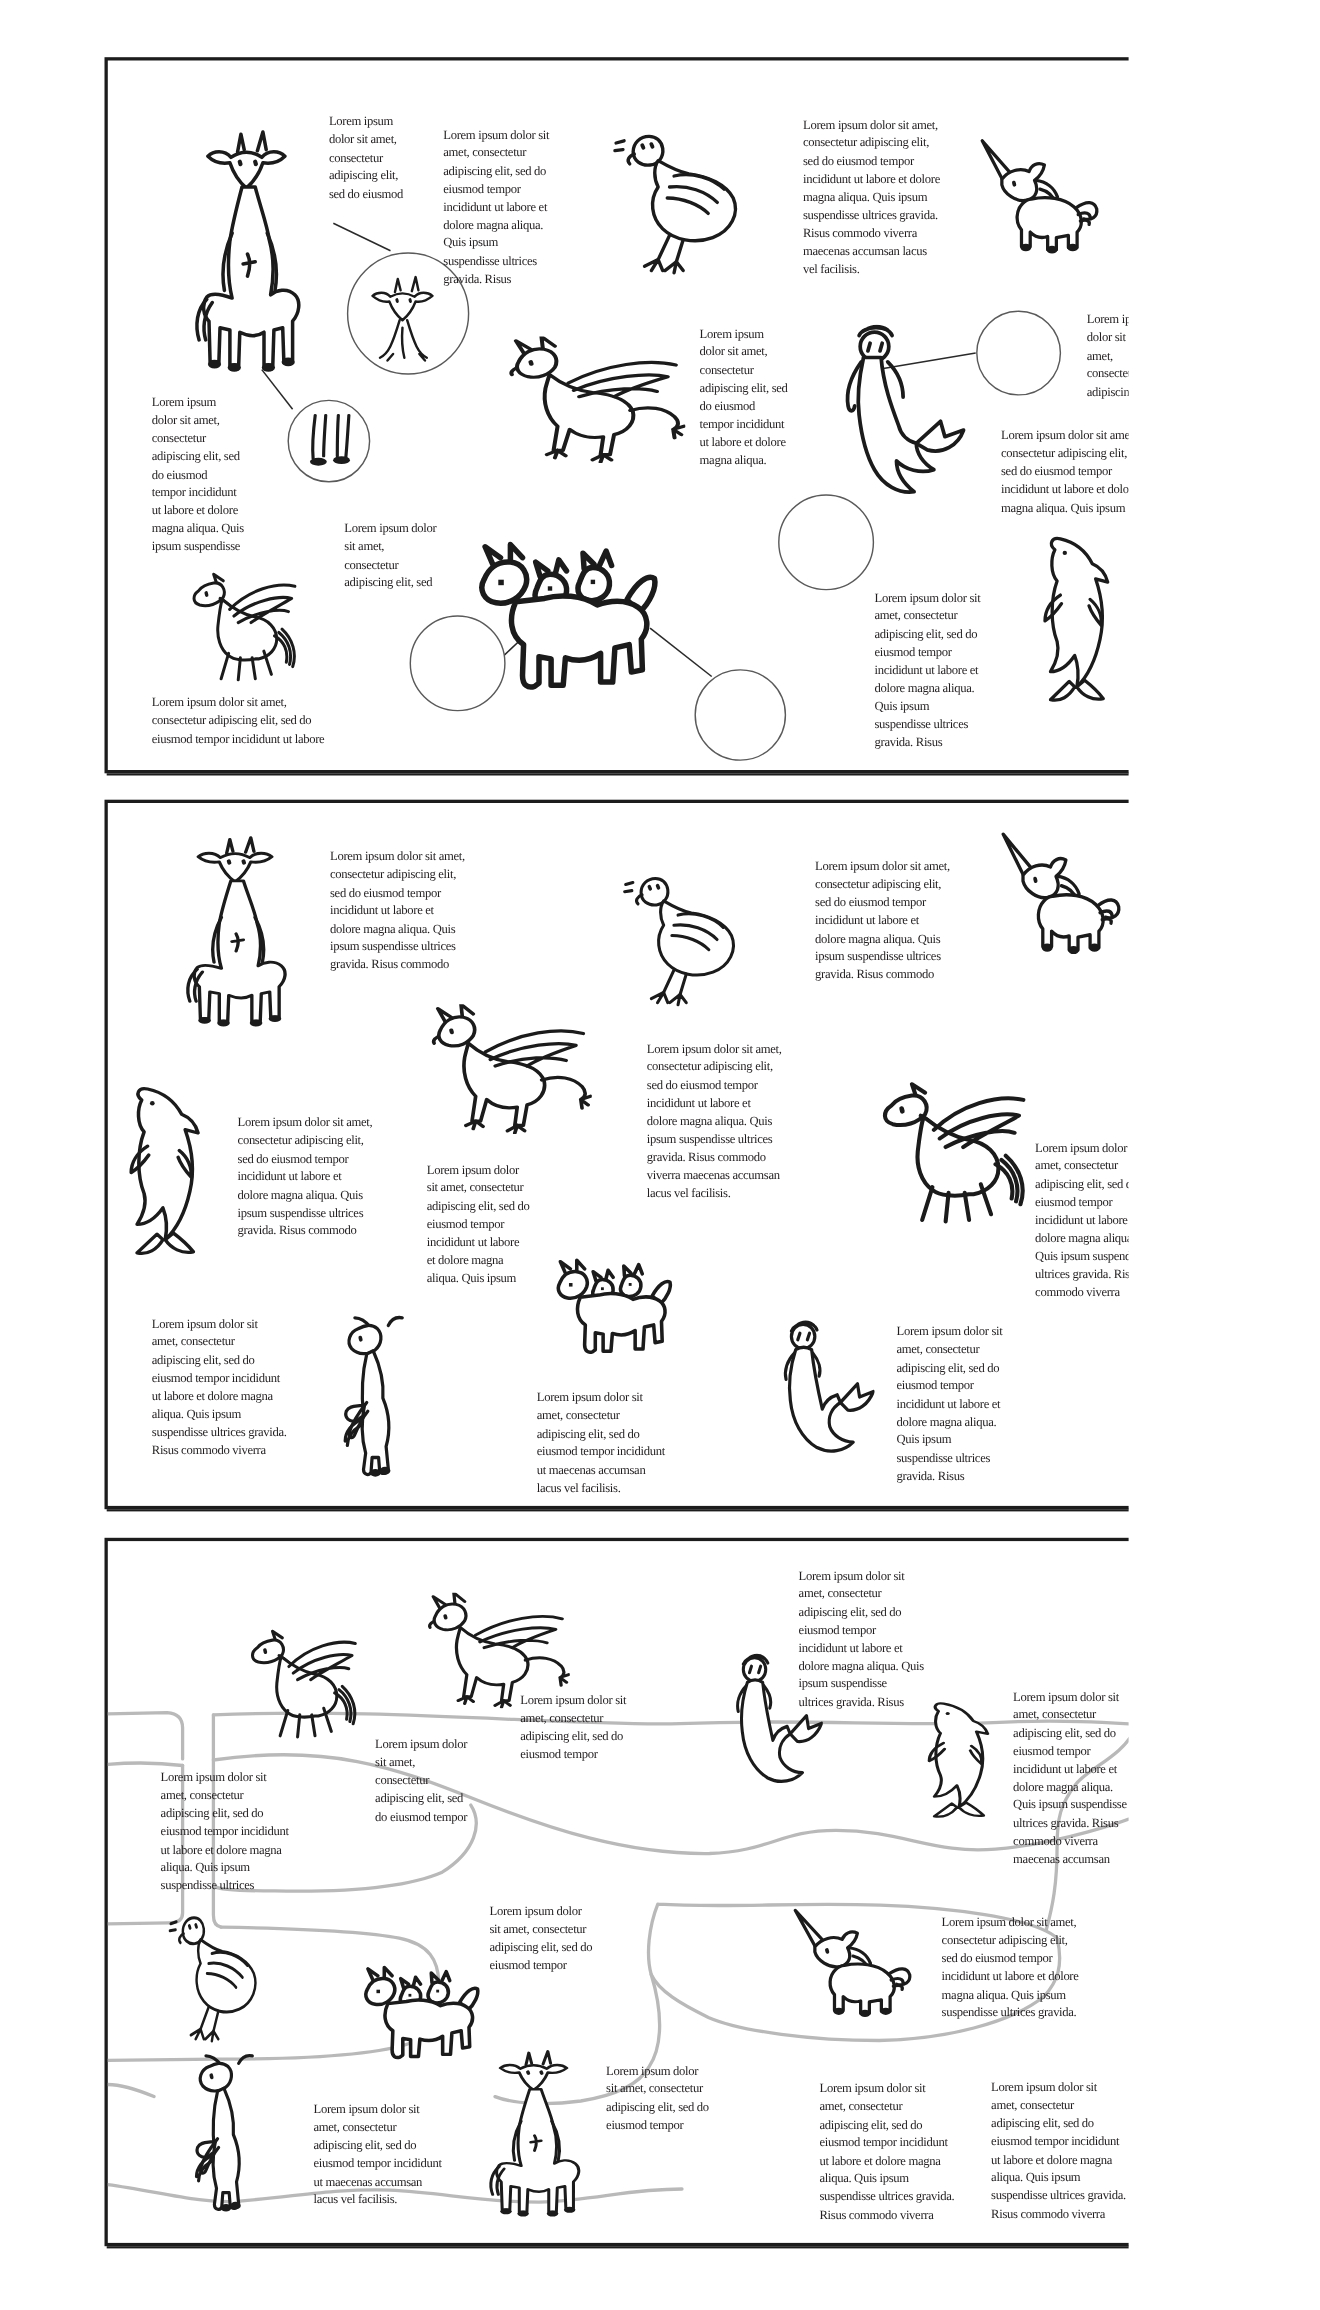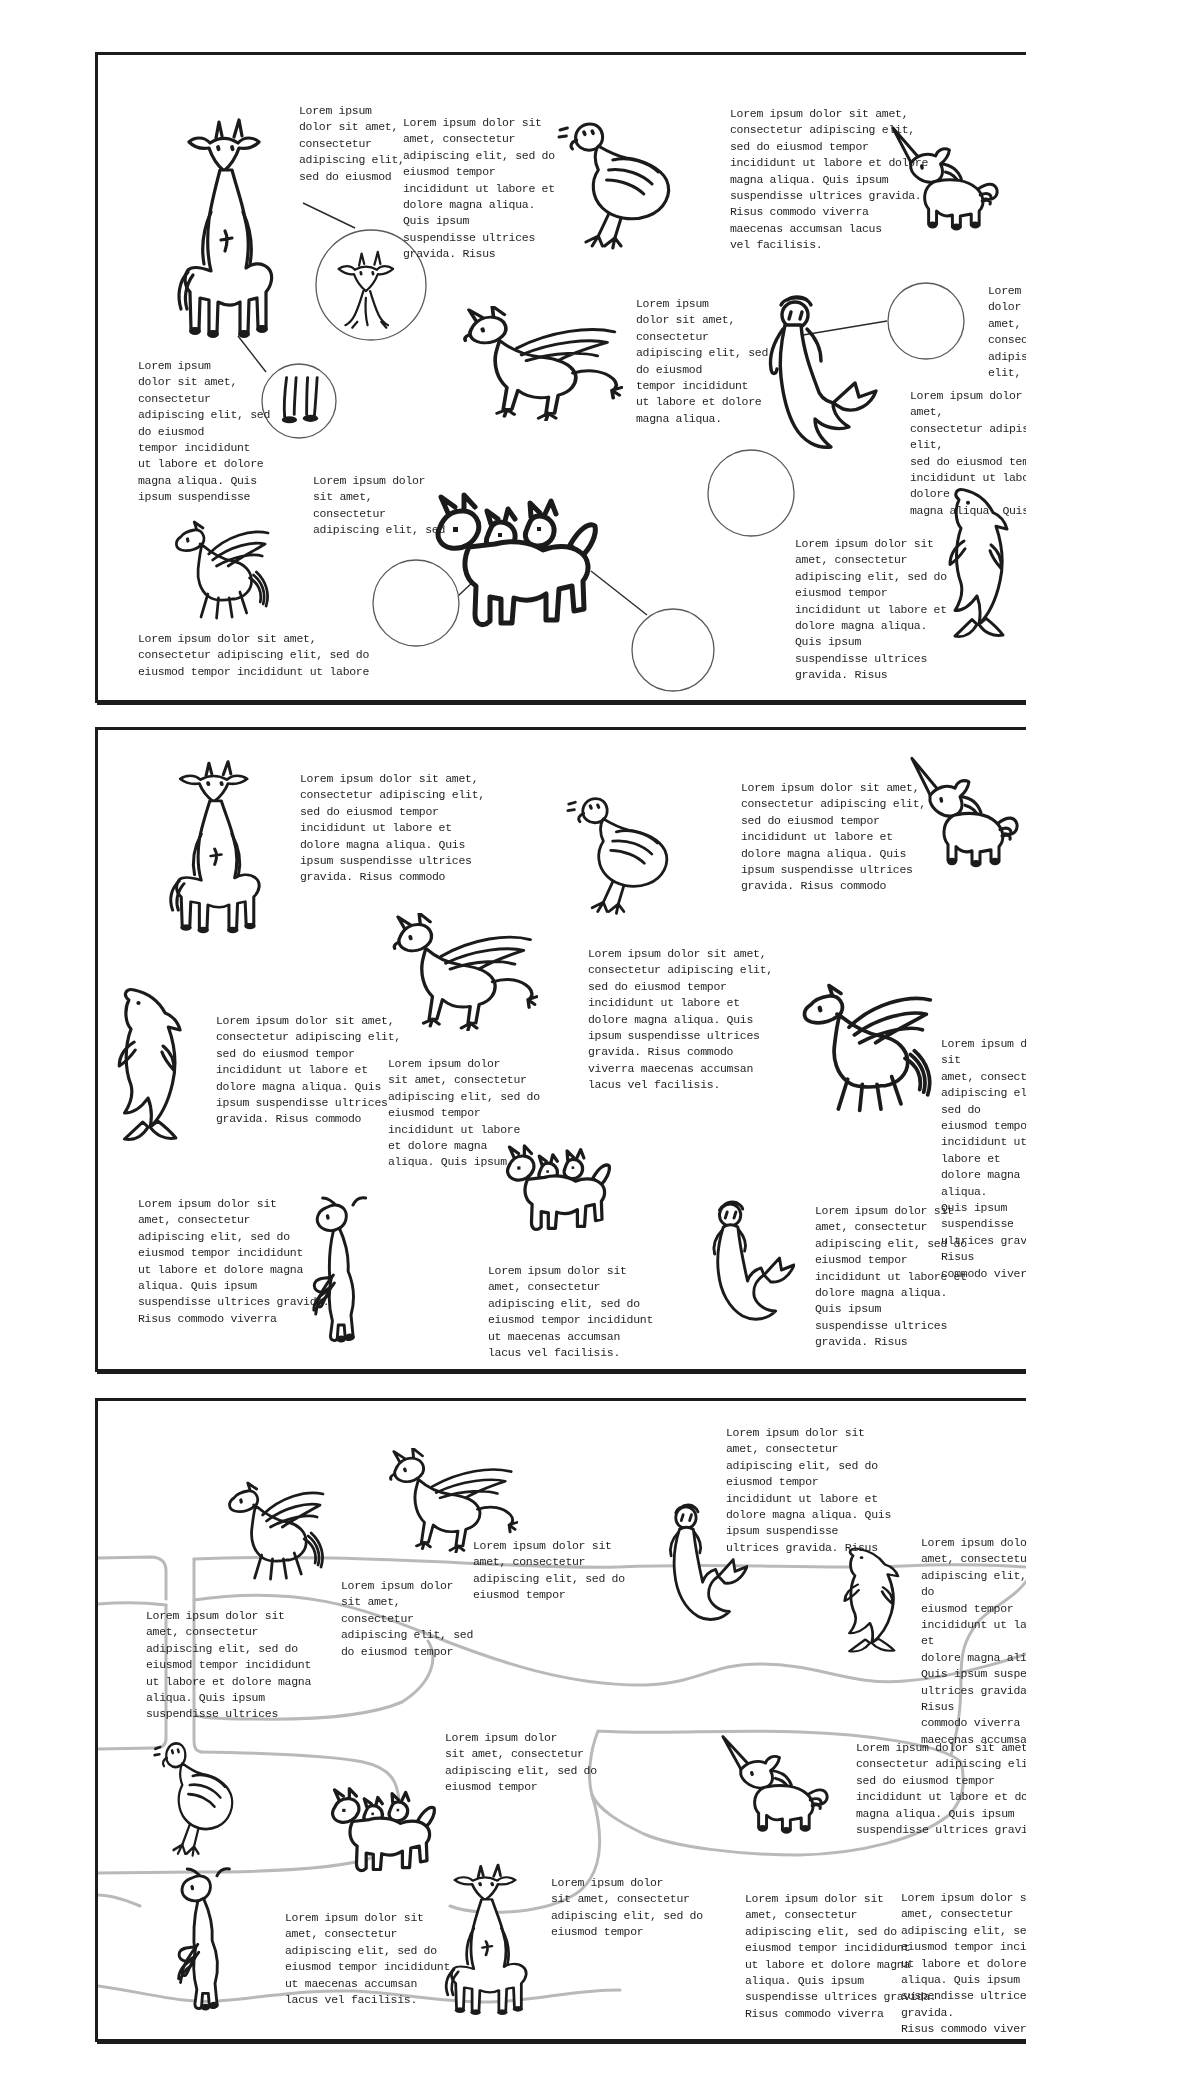--- a/index.html
+++ b/index.html
@@ -1,17 +1,17 @@
 <!DOCTYPE html>
 <html><head>
 <meta charset="utf-8">
 <style>
   html,body{margin:0;padding:0;background:#ffffff;}
   .page{position:relative;width:1026px;height:2100px;background:#ffffff;overflow:hidden;
-        font-family:Liberation Mono, monospace;}
+        font-family:Liberation Serif, serif;}
   .panel{position:absolute;background:#ffffff;border:3px solid #1c1c1c;box-sizing:border-box;
          box-shadow:2px 2px 0 0 #1c1c1c;}
   .layer{position:absolute;left:0;top:0;}
   .tb{position:absolute;white-space:pre-line;font-size:11.5px;line-height:16.4px;
       letter-spacing:-0.3px;color:#231f20;}
   svg{display:block;}
 </style>
 </head>
 <body>
 

